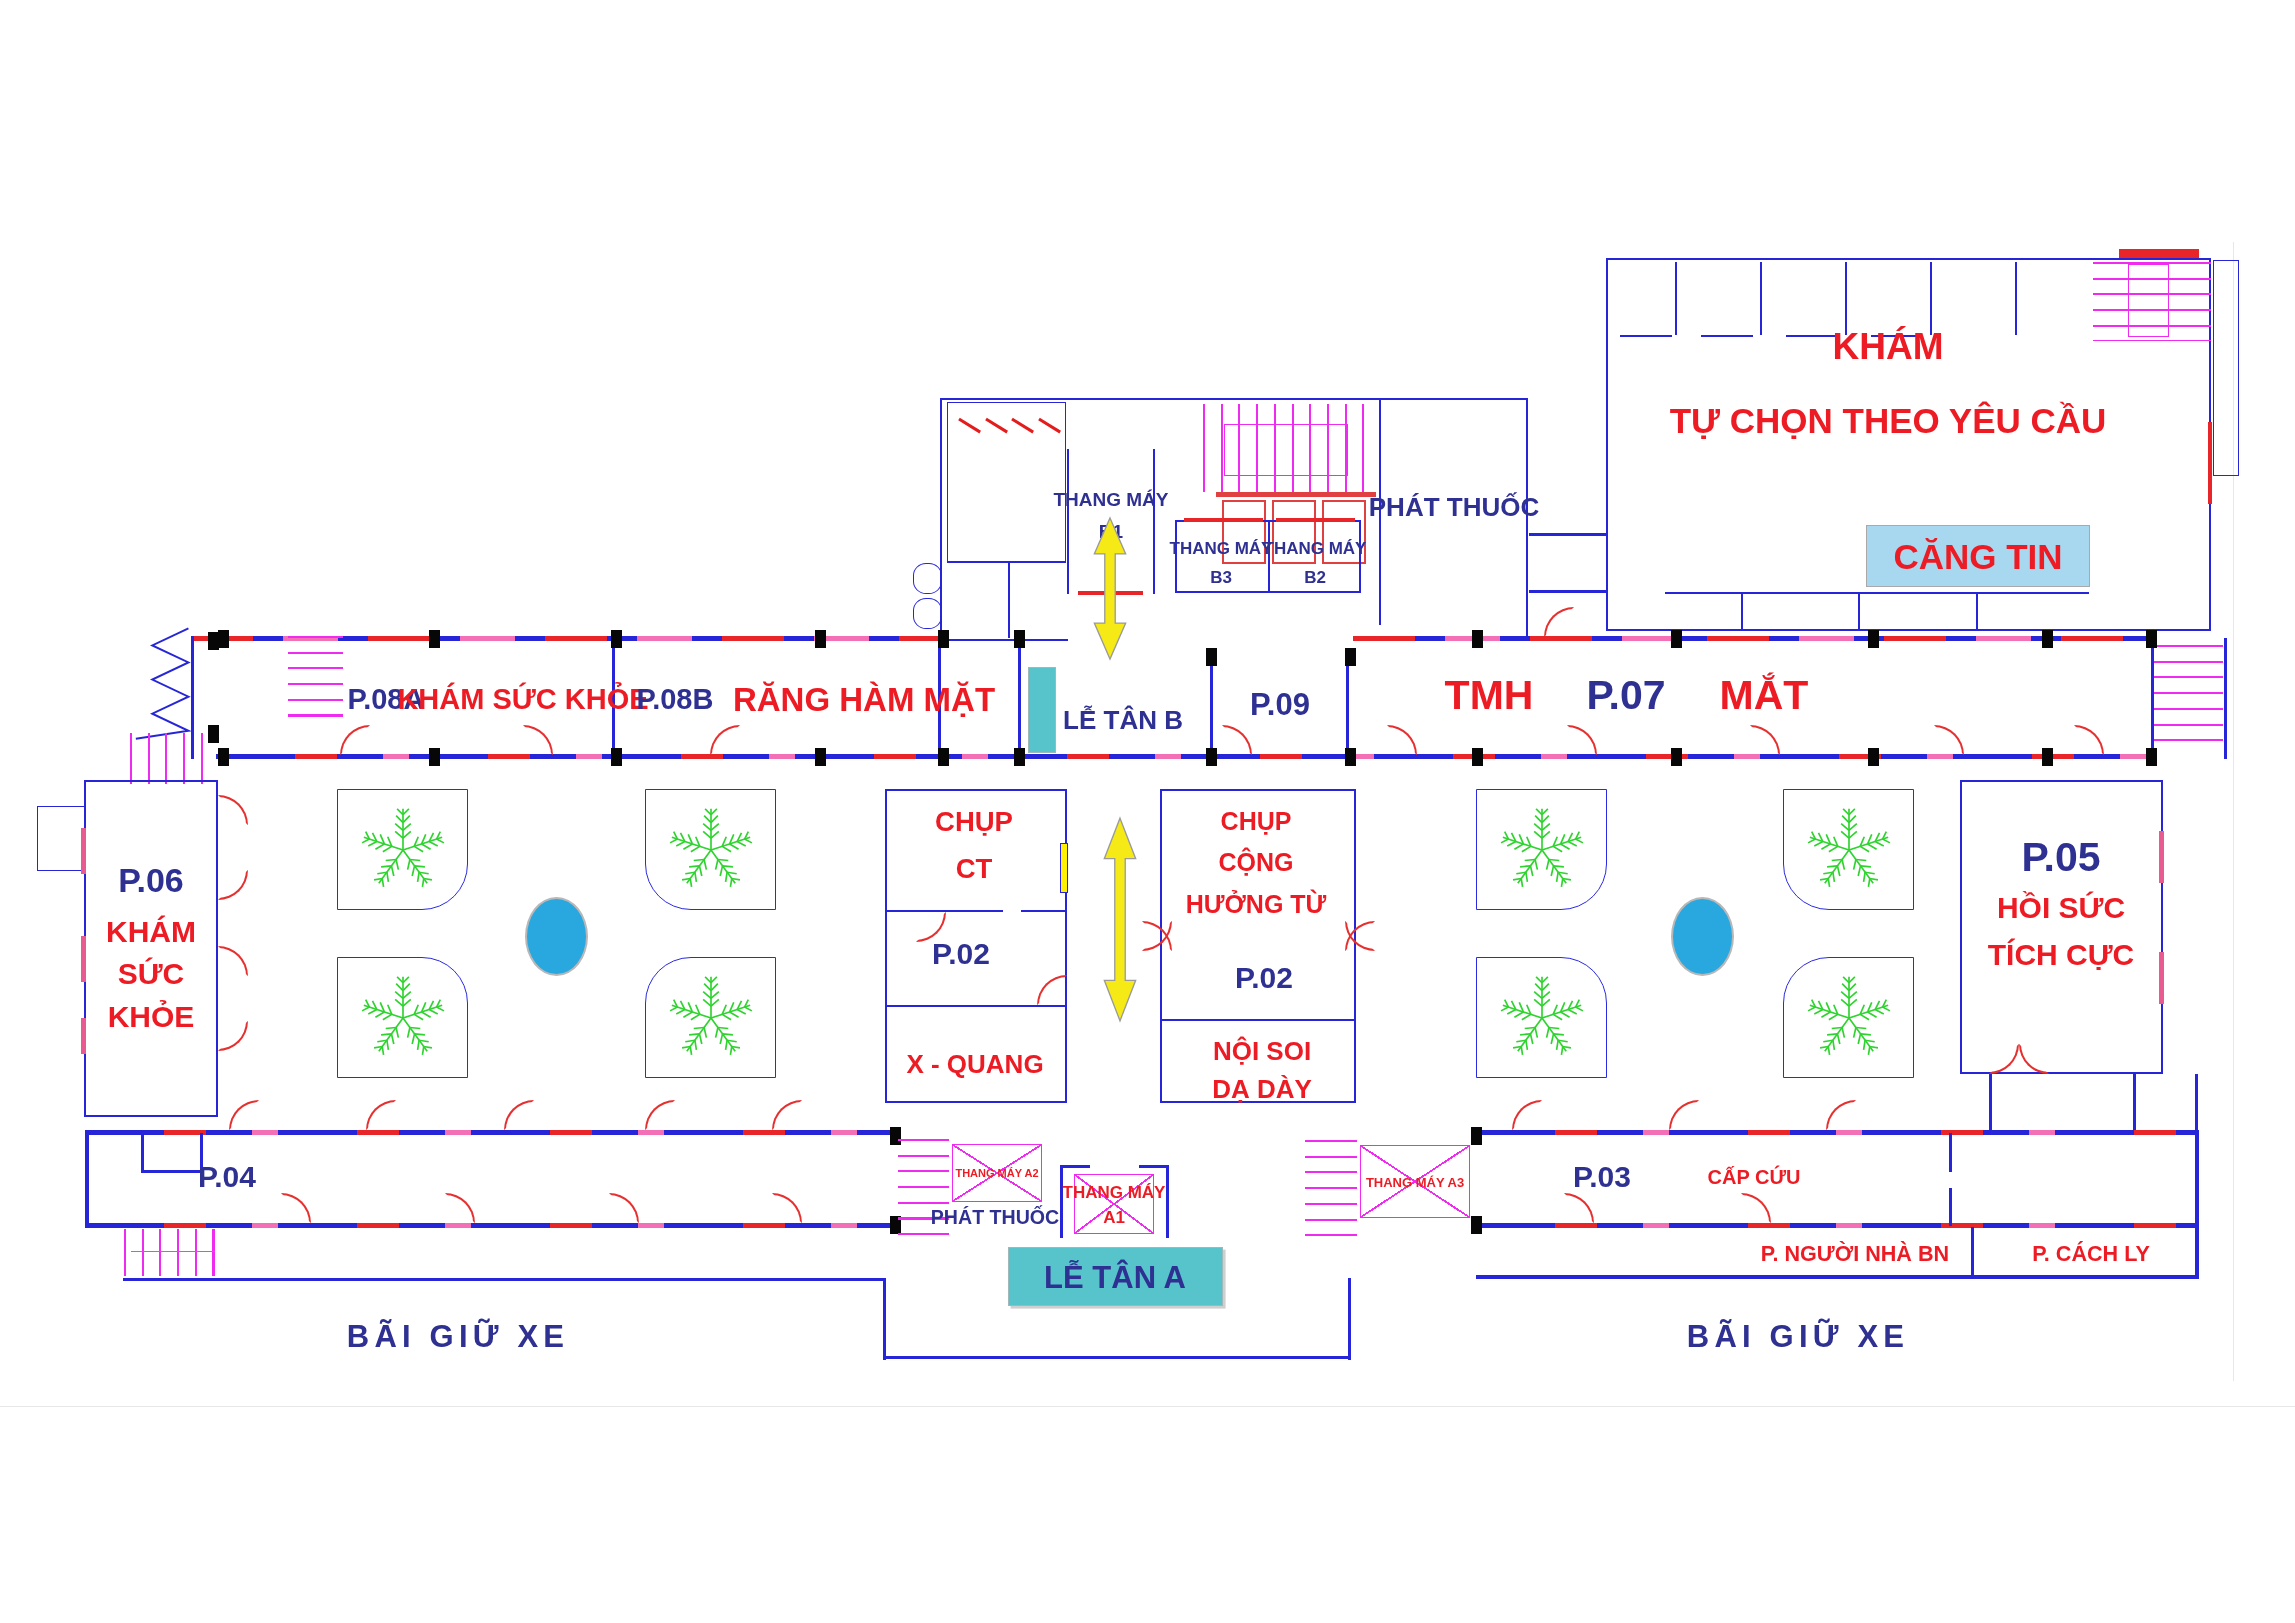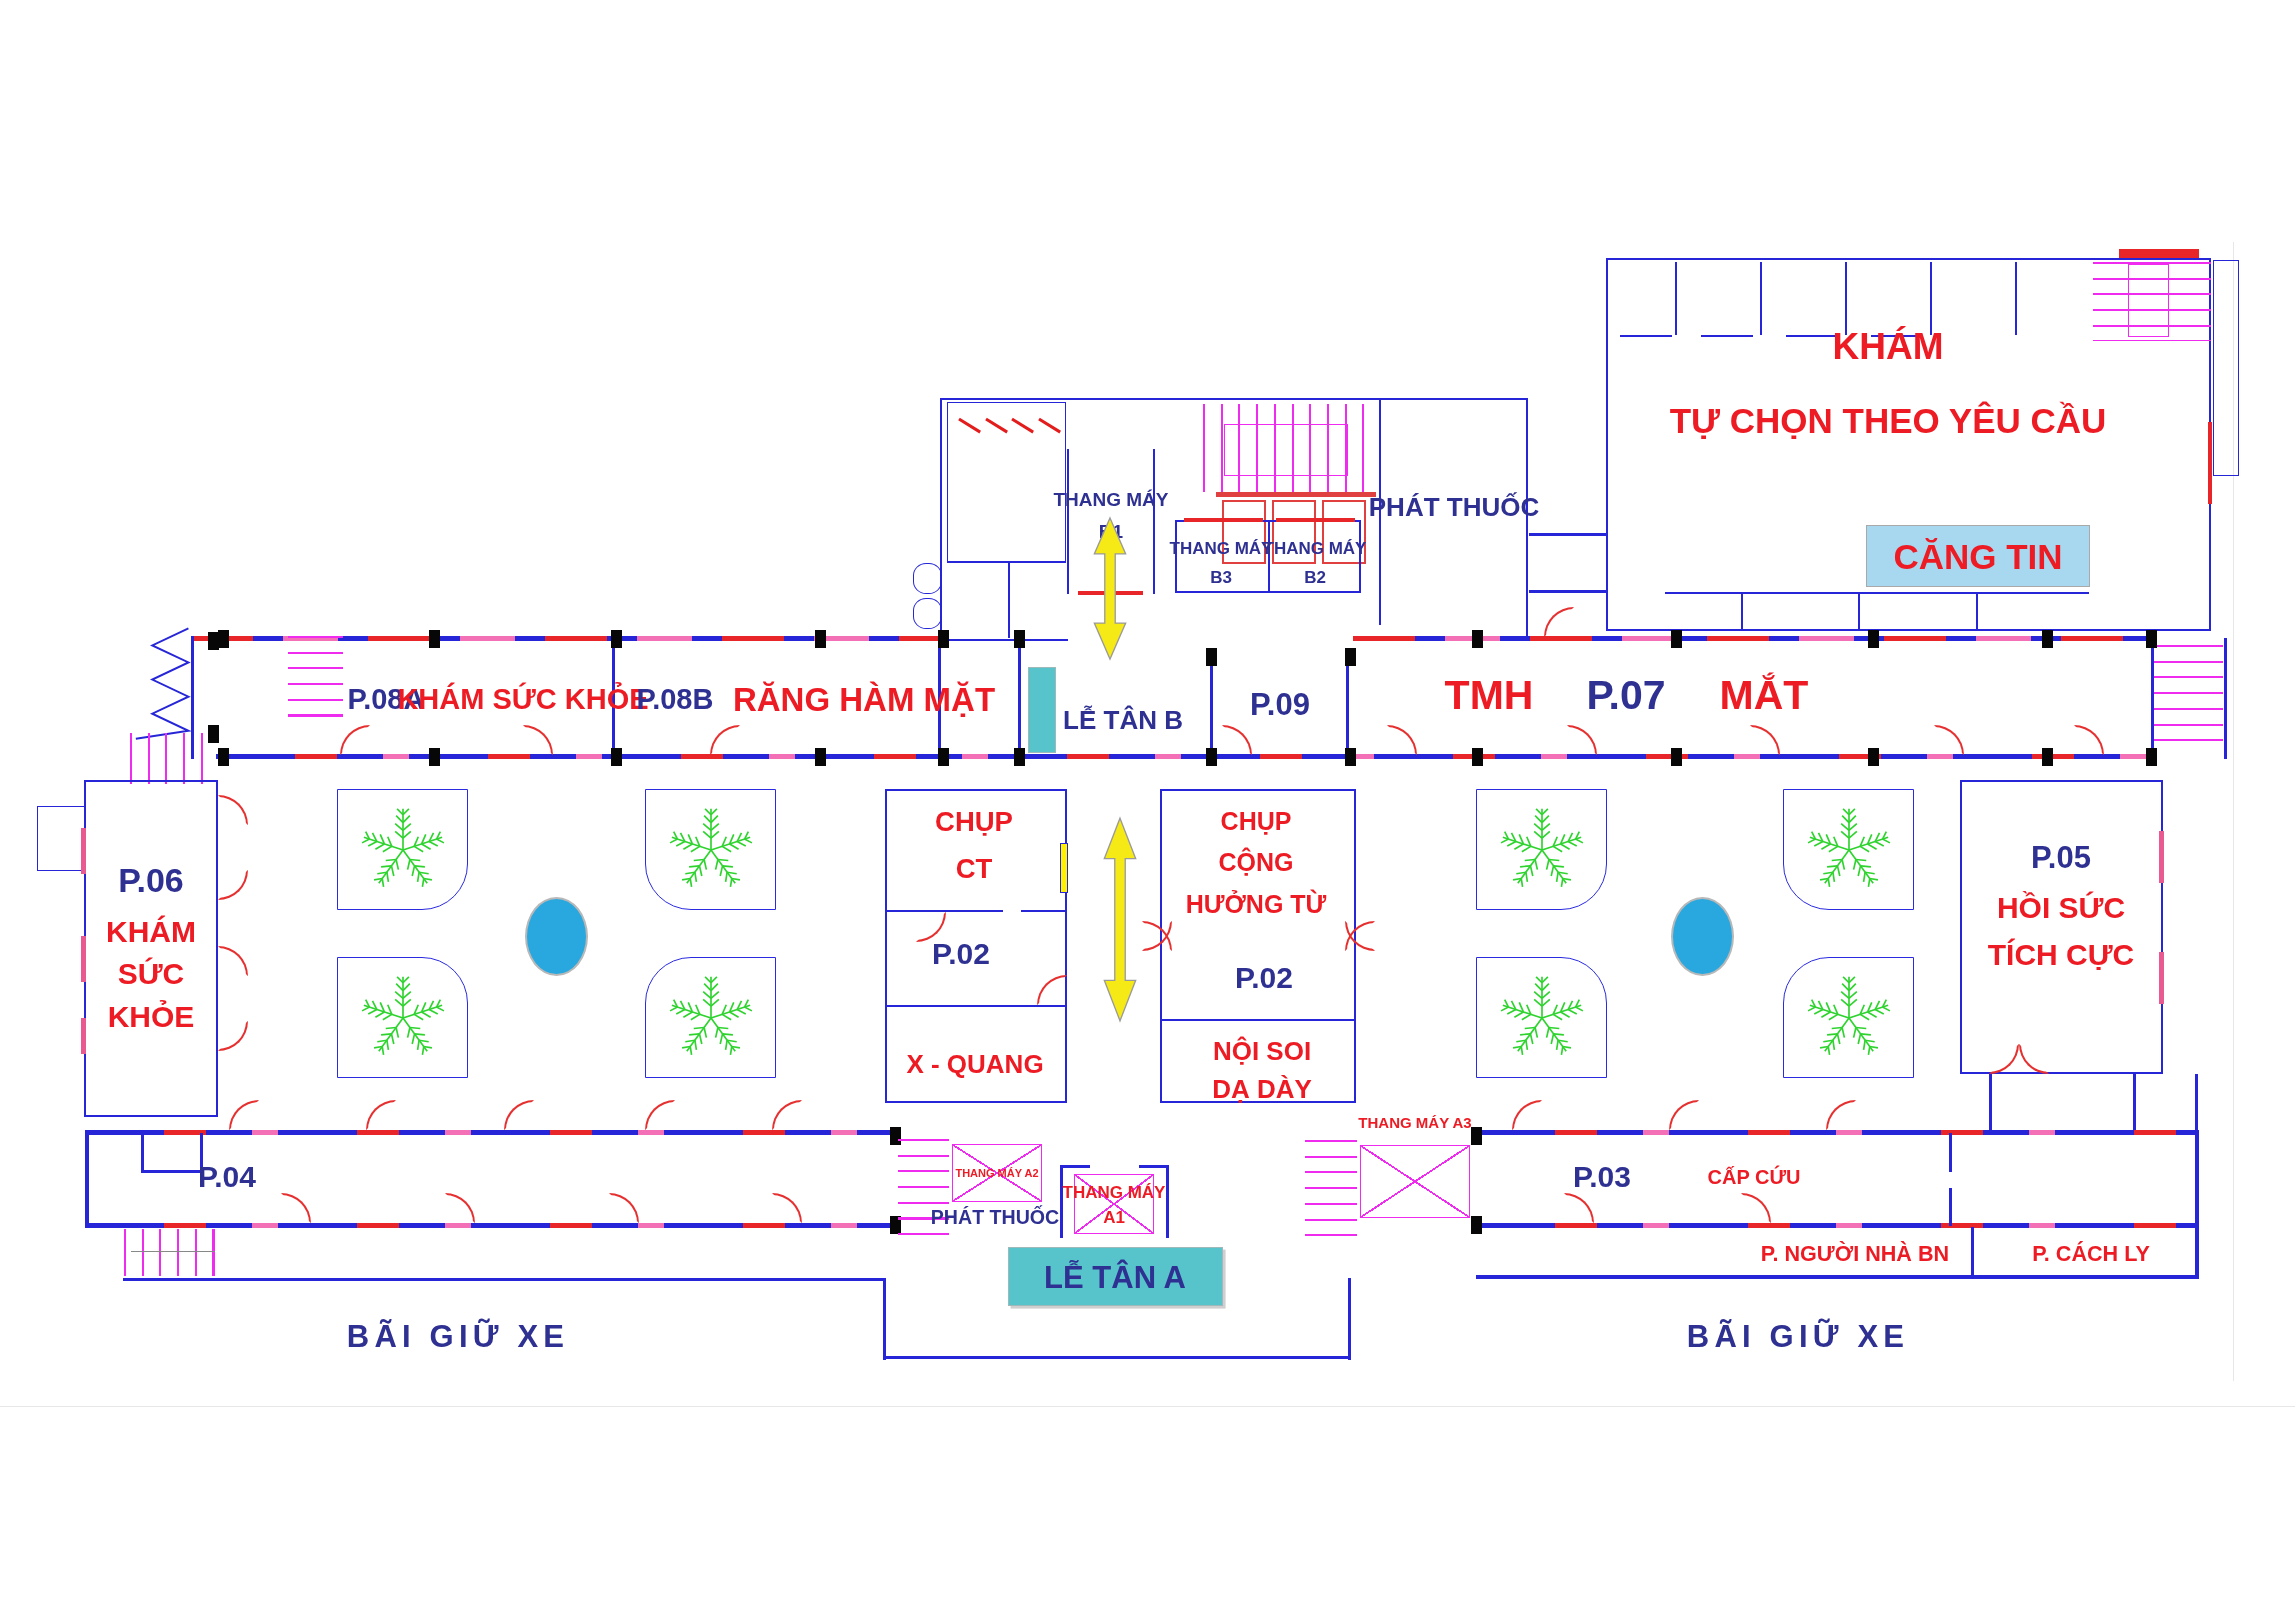--- a/index.html
+++ b/index.html
@@ -316,21 +316,21 @@
 
   
   <div class="rect" style="left:1960px;top:780px;width:203px;height:294px"></div>
   <i class="pk" style="left:2159px;top:831px;width:5.2px;height:52px;display:block"></i>
   <i class="pk" style="left:2159px;top:952px;width:5.2px;height:52px;display:block"></i>
   <i class="arc arcBR" style="left:1989px;top:1044px;display:block"></i>
   <i class="arc arcBL" style="left:2019px;top:1044px;display:block"></i>
   <i class="w" style="left:1989px;top:1074px;width:3.3px;height:58px;display:block"></i>
   <i class="w" style="left:2133px;top:1074px;width:3.3px;height:58px;display:block"></i>
   <i class="w" style="left:2195px;top:1074px;width:3.3px;height:59px;display:block"></i>
-  <div class="t navy" style="left:2061px;top:857px;font-size:31px">P.05</div>
+  <div class="t navy" style="left:2061px;top:857px;font-size:41px">P.05</div>
   <div class="t red" style="left:2061px;top:908px;font-size:30px">HỒI SỨC</div>
   <div class="t red" style="left:2061px;top:955px;font-size:30px">TÍCH CỰC</div>
 
   
   <i class="winB" style="left:85px;top:1130px;width:811px;display:block"></i>
   <i class="winB" style="left:85px;top:1223px;width:811px;display:block"></i>
   <i class="w" style="left:85px;top:1130px;width:3.9px;height:97px;display:block"></i>
   <i class="w" style="left:141px;top:1133px;width:2.6px;height:39px;display:block"></i>
   <i class="w" style="left:200px;top:1133px;width:2.6px;height:39px;display:block"></i>
   <i class="w" style="left:141px;top:1170px;width:62px;height:2.6px;display:block"></i>
@@ -363,21 +363,21 @@
   <i class="w" style="left:1139px;top:1165px;width:30px;height:2.6px;display:block"></i>
   <div class="xbox" style="left:1074px;top:1174px;width:80px;height:60px"></div>
   <div class="t red" style="left:1114px;top:1192px;font-size:17px">THANG MÁY</div>
   <div class="t red" style="left:1114px;top:1217px;font-size:17px">A1</div>
   <div class="cyanbox" style="left:1008px;top:1247px;width:215px;height:59px;box-shadow:2.6px 2.6px 0 #cfcfcf"></div>
   <div class="t navy" style="left:1115px;top:1277px;font-size:31px">LỄ TÂN A</div>
 
   
   <i class="stairH" style="left:1305px;top:1140px;width:52px;height:107px;display:block"></i>
   <div class="xbox" style="left:1360px;top:1145px;width:110px;height:73px"></div>
-  <div class="t red" style="left:1415px;top:1122px;font-size:15px">THANG MÁY A3</div>
+  <div class="t red" style="left:1415px;top:1182px;font-size:13px">THANG MÁY A3</div>
 
   
   <i class="winB" style="left:1476px;top:1130px;width:723px;display:block"></i>
   <i class="winB" style="left:1476px;top:1223px;width:723px;display:block"></i>
   <i class="w" style="left:1476px;top:1275px;width:723px;height:3.9px;display:block"></i>
   <i class="w" style="left:2195px;top:1130px;width:3.9px;height:149px;display:block"></i>
   <i class="w" style="left:1971px;top:1227px;width:3.3px;height:52px;display:block"></i>
   <i class="w" style="left:1949px;top:1133px;width:2.6px;height:39px;display:block"></i>
   <i class="w" style="left:1949px;top:1188px;width:2.6px;height:38px;display:block"></i>
   <b class="col" style="left:1471px;top:1127px"></b>

